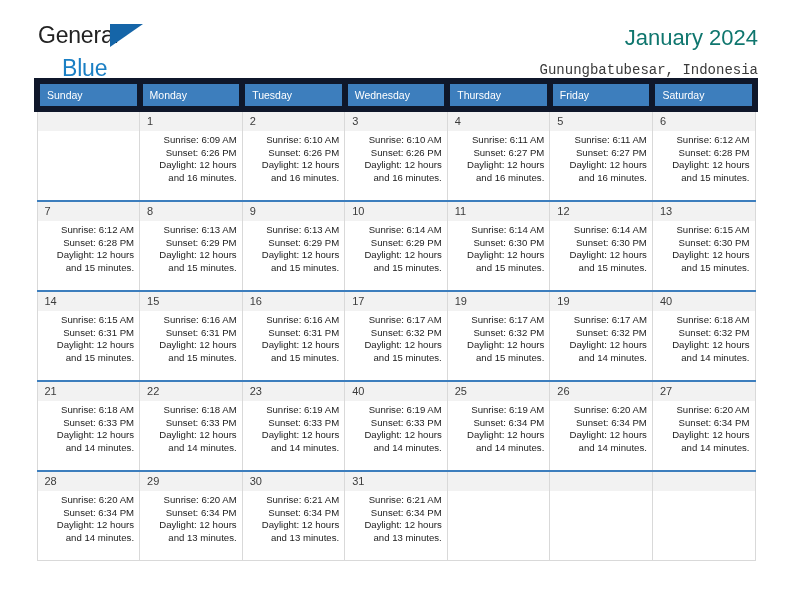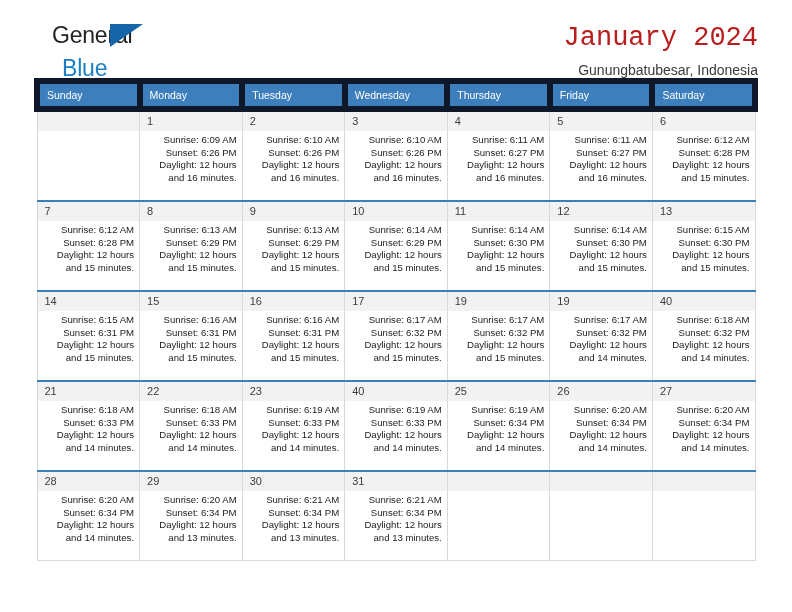--- a/index.html
+++ b/index.html
@@ -32,21 +32,21 @@
     box-sizing: border-box;
   }
   .logo {
     position: relative;
     width: 112px;
     height: 50px;
     flex: 0 0 auto;
   }
   .logo-general {
     position: absolute;
-    left: 18px;
+    left: 4px;
     top: 0;
     font-size: 23px;
     letter-spacing: -0.2px;
     color: #222222;
     line-height: 26px;
   }
   .logo-blue {
     position: absolute;
     left: 28px;
     top: 33px;
@@ -63,32 +63,32 @@
     height: 0;
     border-left: 33px solid #1565a8;
     border-bottom: 23px solid transparent;
   }
   .titles {
     text-align: right;
     flex: 0 0 auto;
     padding-top: 0px;
   }
   .cal-title {
-    font-size: 27px;
-    color: #b91c1c;
+    font-size: 22px;
+    color: #0f766e;
     line-height: 32px;
     white-space: nowrap;
-    font-family: Liberation Mono, monospace;
   }
   .cal-sub {
     font-size: 14px;
     color: #3a3a3a;
     line-height: 20px;
     margin-top: 6px;
     white-space: nowrap;
+    font-family: Liberation Mono, monospace;
   }
 
   
   .cal {
     width: 724px;
     border-collapse: collapse;
     table-layout: fixed;
   }
   .cal th {
     background: #3d7ebd;

